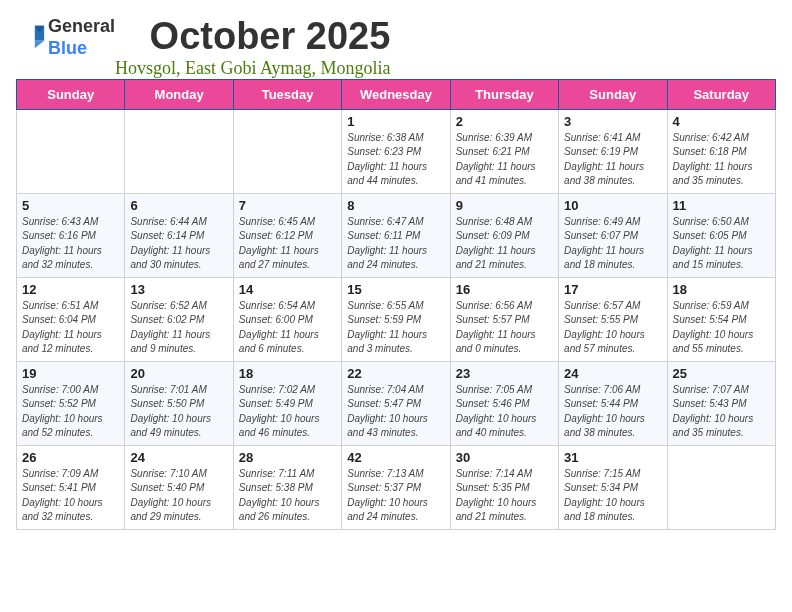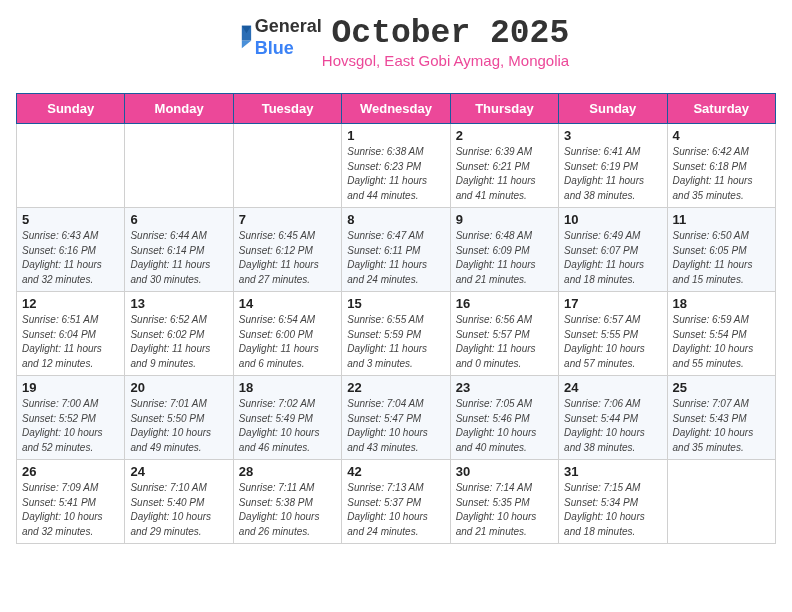--- a/index.html
+++ b/index.html
@@ -6,22 +6,22 @@
     body {
       font-family: Arial, sans-serif;
       background: #fff;
       width: 792px;
       min-height: 612px;
       padding: 16px;
     }
     .header {
       display: flex;
       align-items: flex-start;
-      justify-content: center;
-      margin-bottom: 24px;
+      justify-content: flex-start;
+      margin-bottom: 0;
     }
     .logo {
       display: flex;
       align-items: center;
       gap: 2px;
     }
     .logo-text {
       font-size: 18px;
       font-weight: bold;
       line-height: 1.2;
@@ -30,29 +30,29 @@
     .logo-blue { color: #3b82f6; }
     .logo-icon {
       width: 28px;
       height: 28px;
       margin-left: 2px;
     }
     .title-area {
       text-align: right;
     }
     .month-title {
-      font-size: 33px;
+      font-size: 38px;
       font-weight: bold;
       color: #333;
       line-height: 1.1;
-      font-family: Liberation Mono, monospace;
     }
     .subtitle {
-      font-size: 15px;
-      color: #ec4899;
+      font-size: 18px;
+      color: #4d7c0f;
+      font-family: Liberation Serif, serif;
     }
     .calendar {
       width: 100%;
       border-collapse: collapse;
       border: 1px solid #ccc;
     }
     .calendar th {
       background-color: #ec4899;
       color: #fff;
       font-size: 13px;

